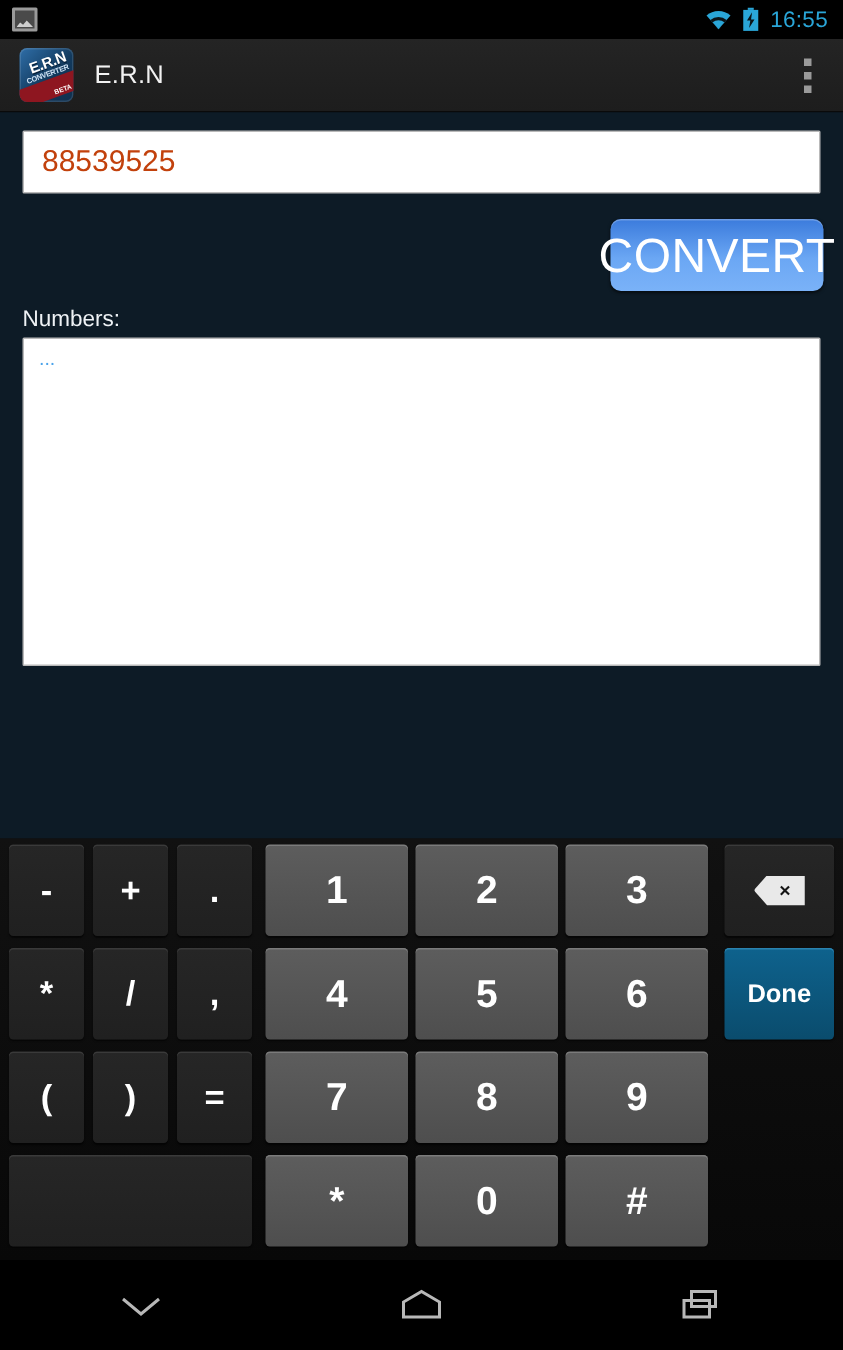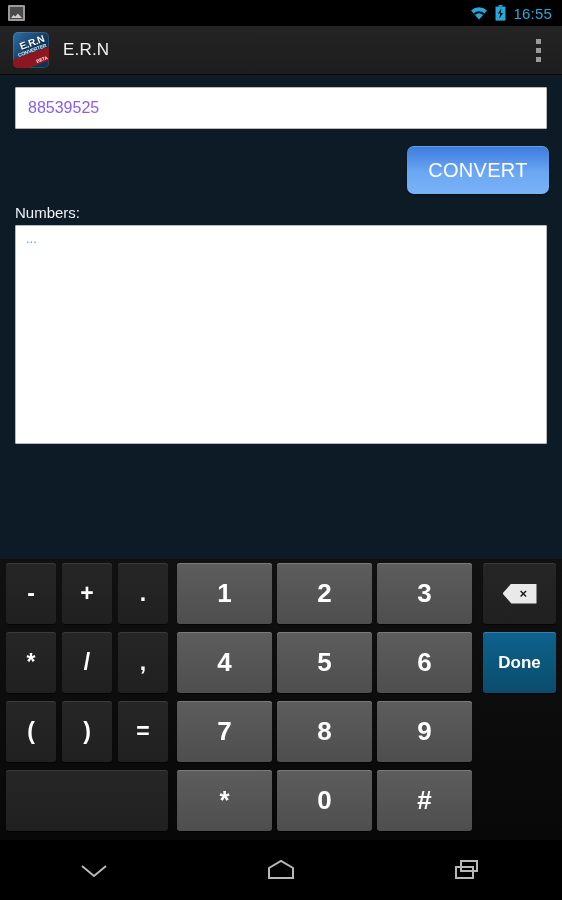--- a/index.html
+++ b/index.html
@@ -73,29 +73,29 @@
   .content { position:absolute; top:75px; left:0; width:562px; height:484px; background:#0d1b26; }
   .title {
     text-align:center; color:#3a94e8; font-size:26px;
     padding-top:22px; letter-spacing:.1px;
   }
   .subtitle { color:#eef2f5; font-size:15px; padding:18px 0 0 15px; }
   .num-input {
     margin:12px 15px 0 15px; height:42px; background:#fff;
     border:1px solid #b9b9b9; border-radius:1px;
     display:flex; align-items:center; padding:0 12px;
-    color:#8b5cf6; font-size:16px;
+    color:#c2410c; font-size:20px;
   }
   .convert-row { display:flex; justify-content:flex-end; padding:17px 13px 0 0; }
   .convert-btn {
     width:142px; height:48px; border-radius:7px;
     background:linear-gradient(#3b7bdc,#6ba7f4 55%,#7ab2f8);
     box-shadow:0 1px 2px rgba(0,0,0,.55), inset 0 1px 0 rgba(255,255,255,.25);
     display:flex; align-items:center; justify-content:center;
-    color:#fff; font-size:20px; letter-spacing:.3px;
+    color:#fff; font-size:32px; letter-spacing:.3px;
   }
   .result-label { color:#eef2f5; font-size:15px; padding:10px 0 0 15px; }
   .result-box {
     margin:4px 15px 0 15px; height:219px; background:#fff;
     border:1px solid #b9b9b9; border-radius:1px;
     padding:5px 10px; color:#4aa3ea; font-size:13px;
   }
 
   
   .keyboard {

